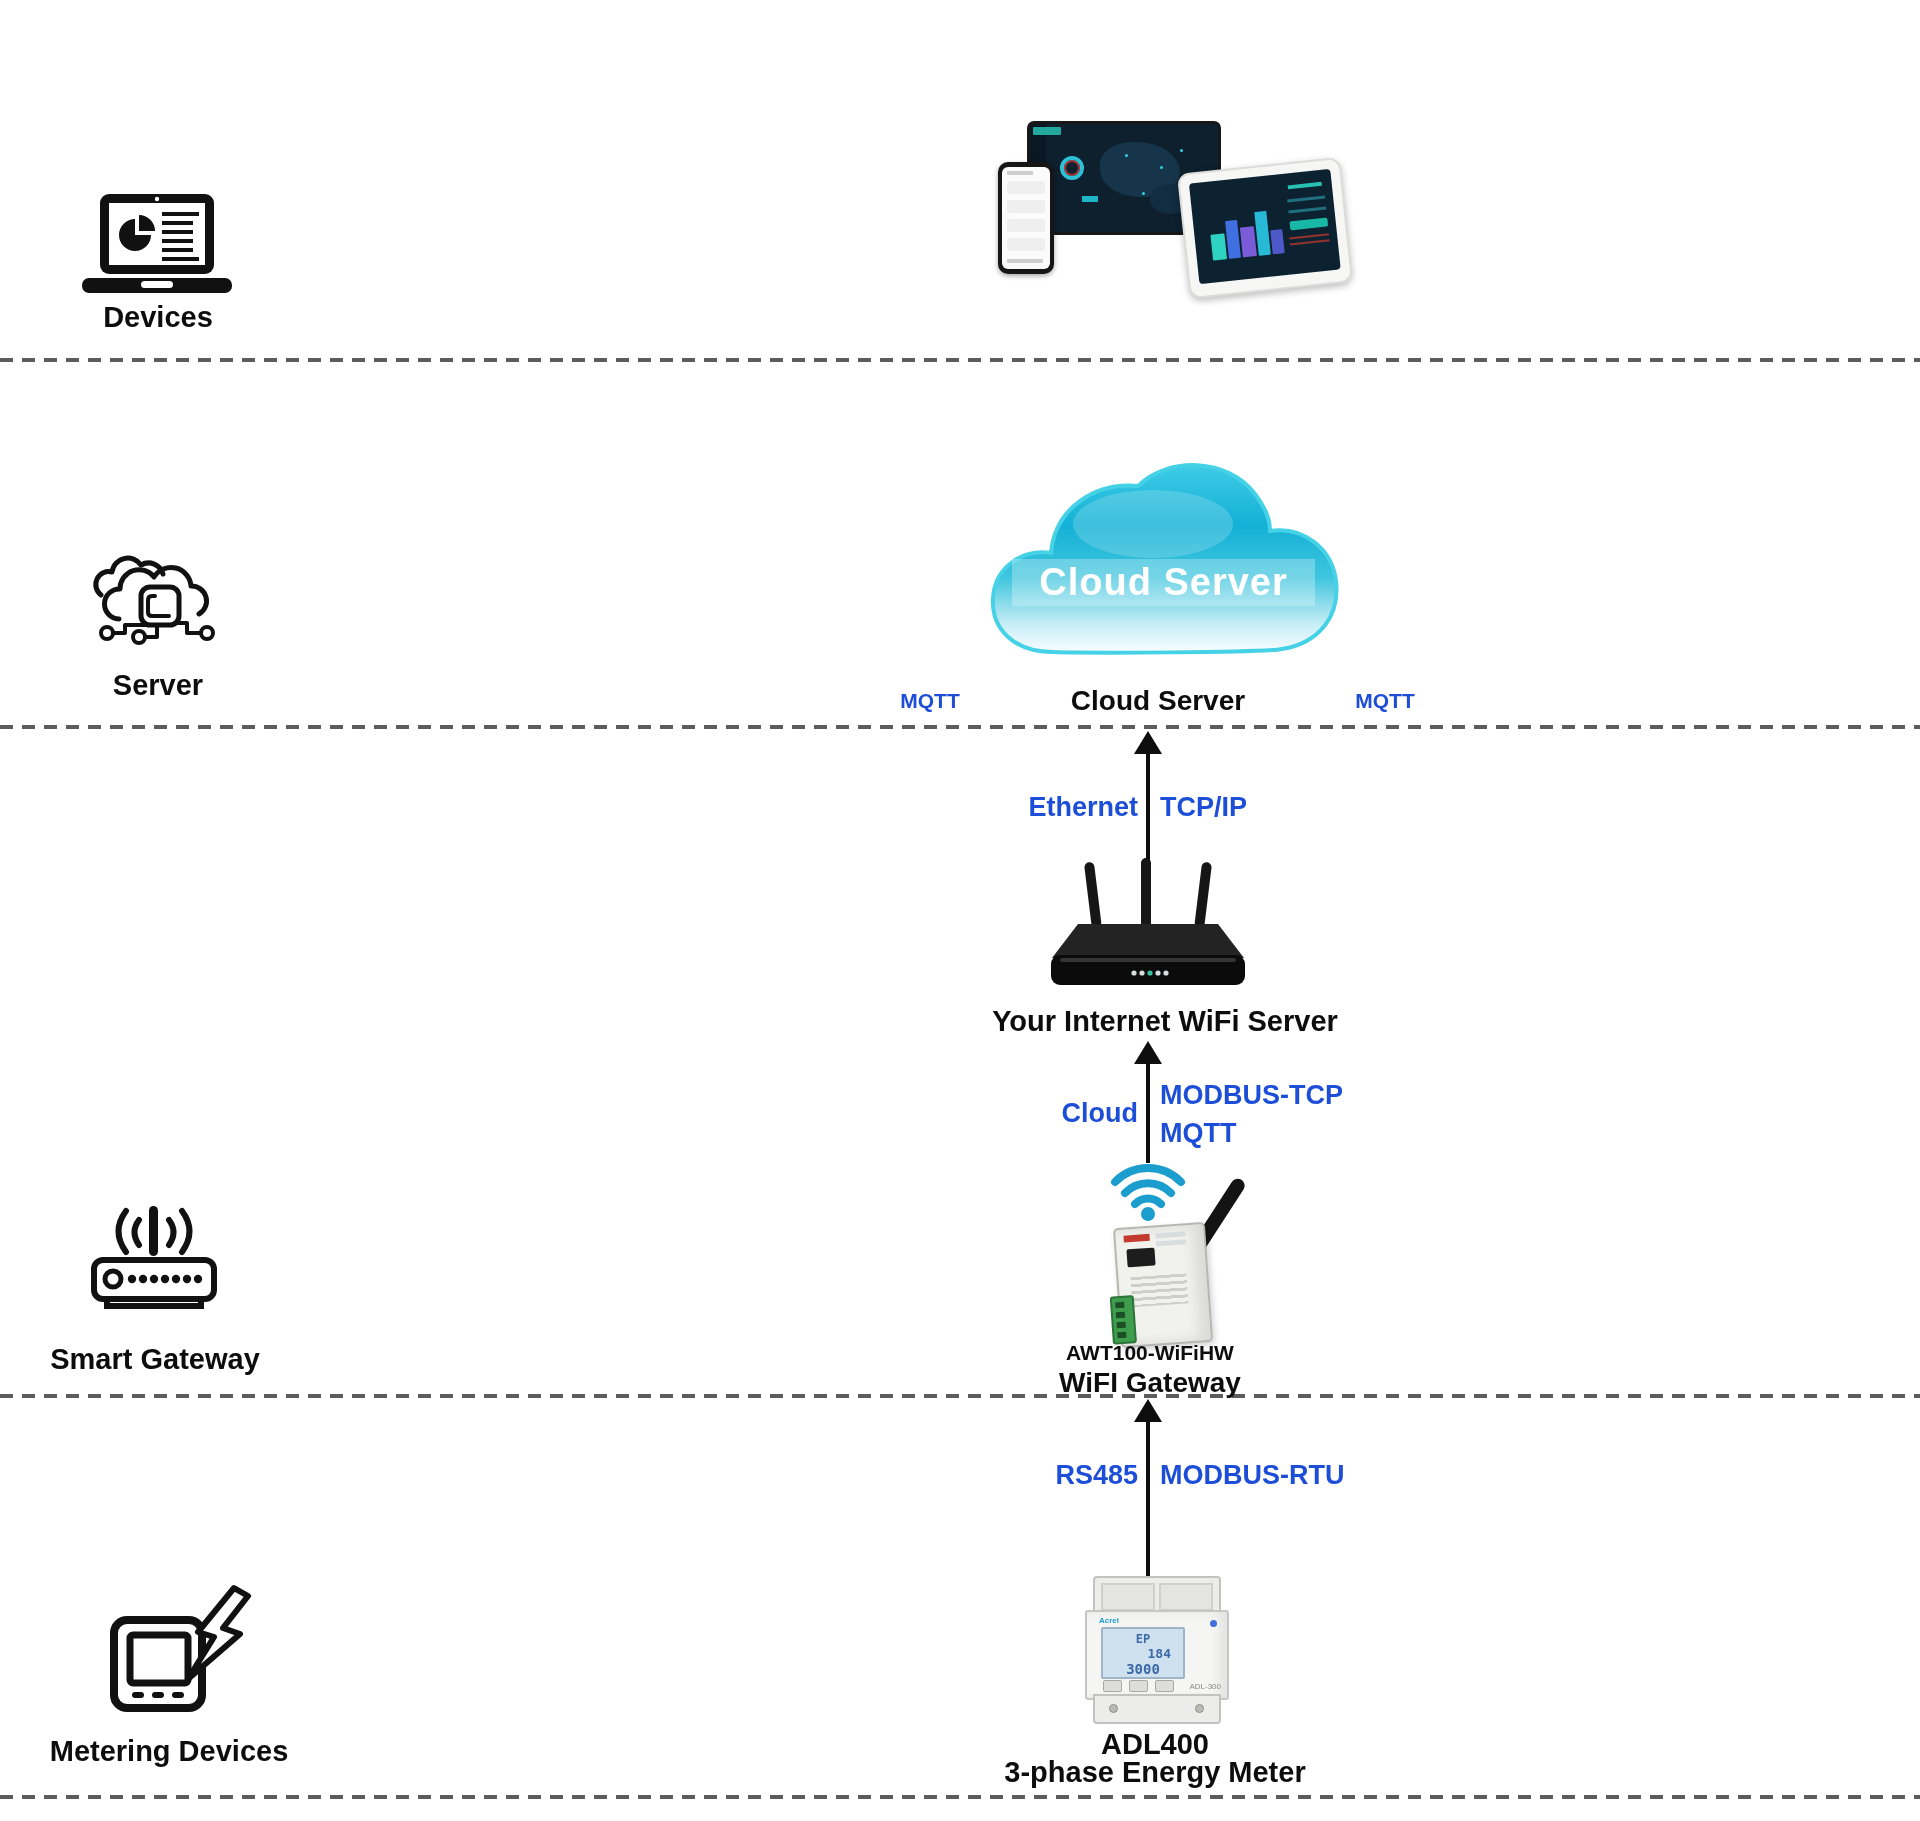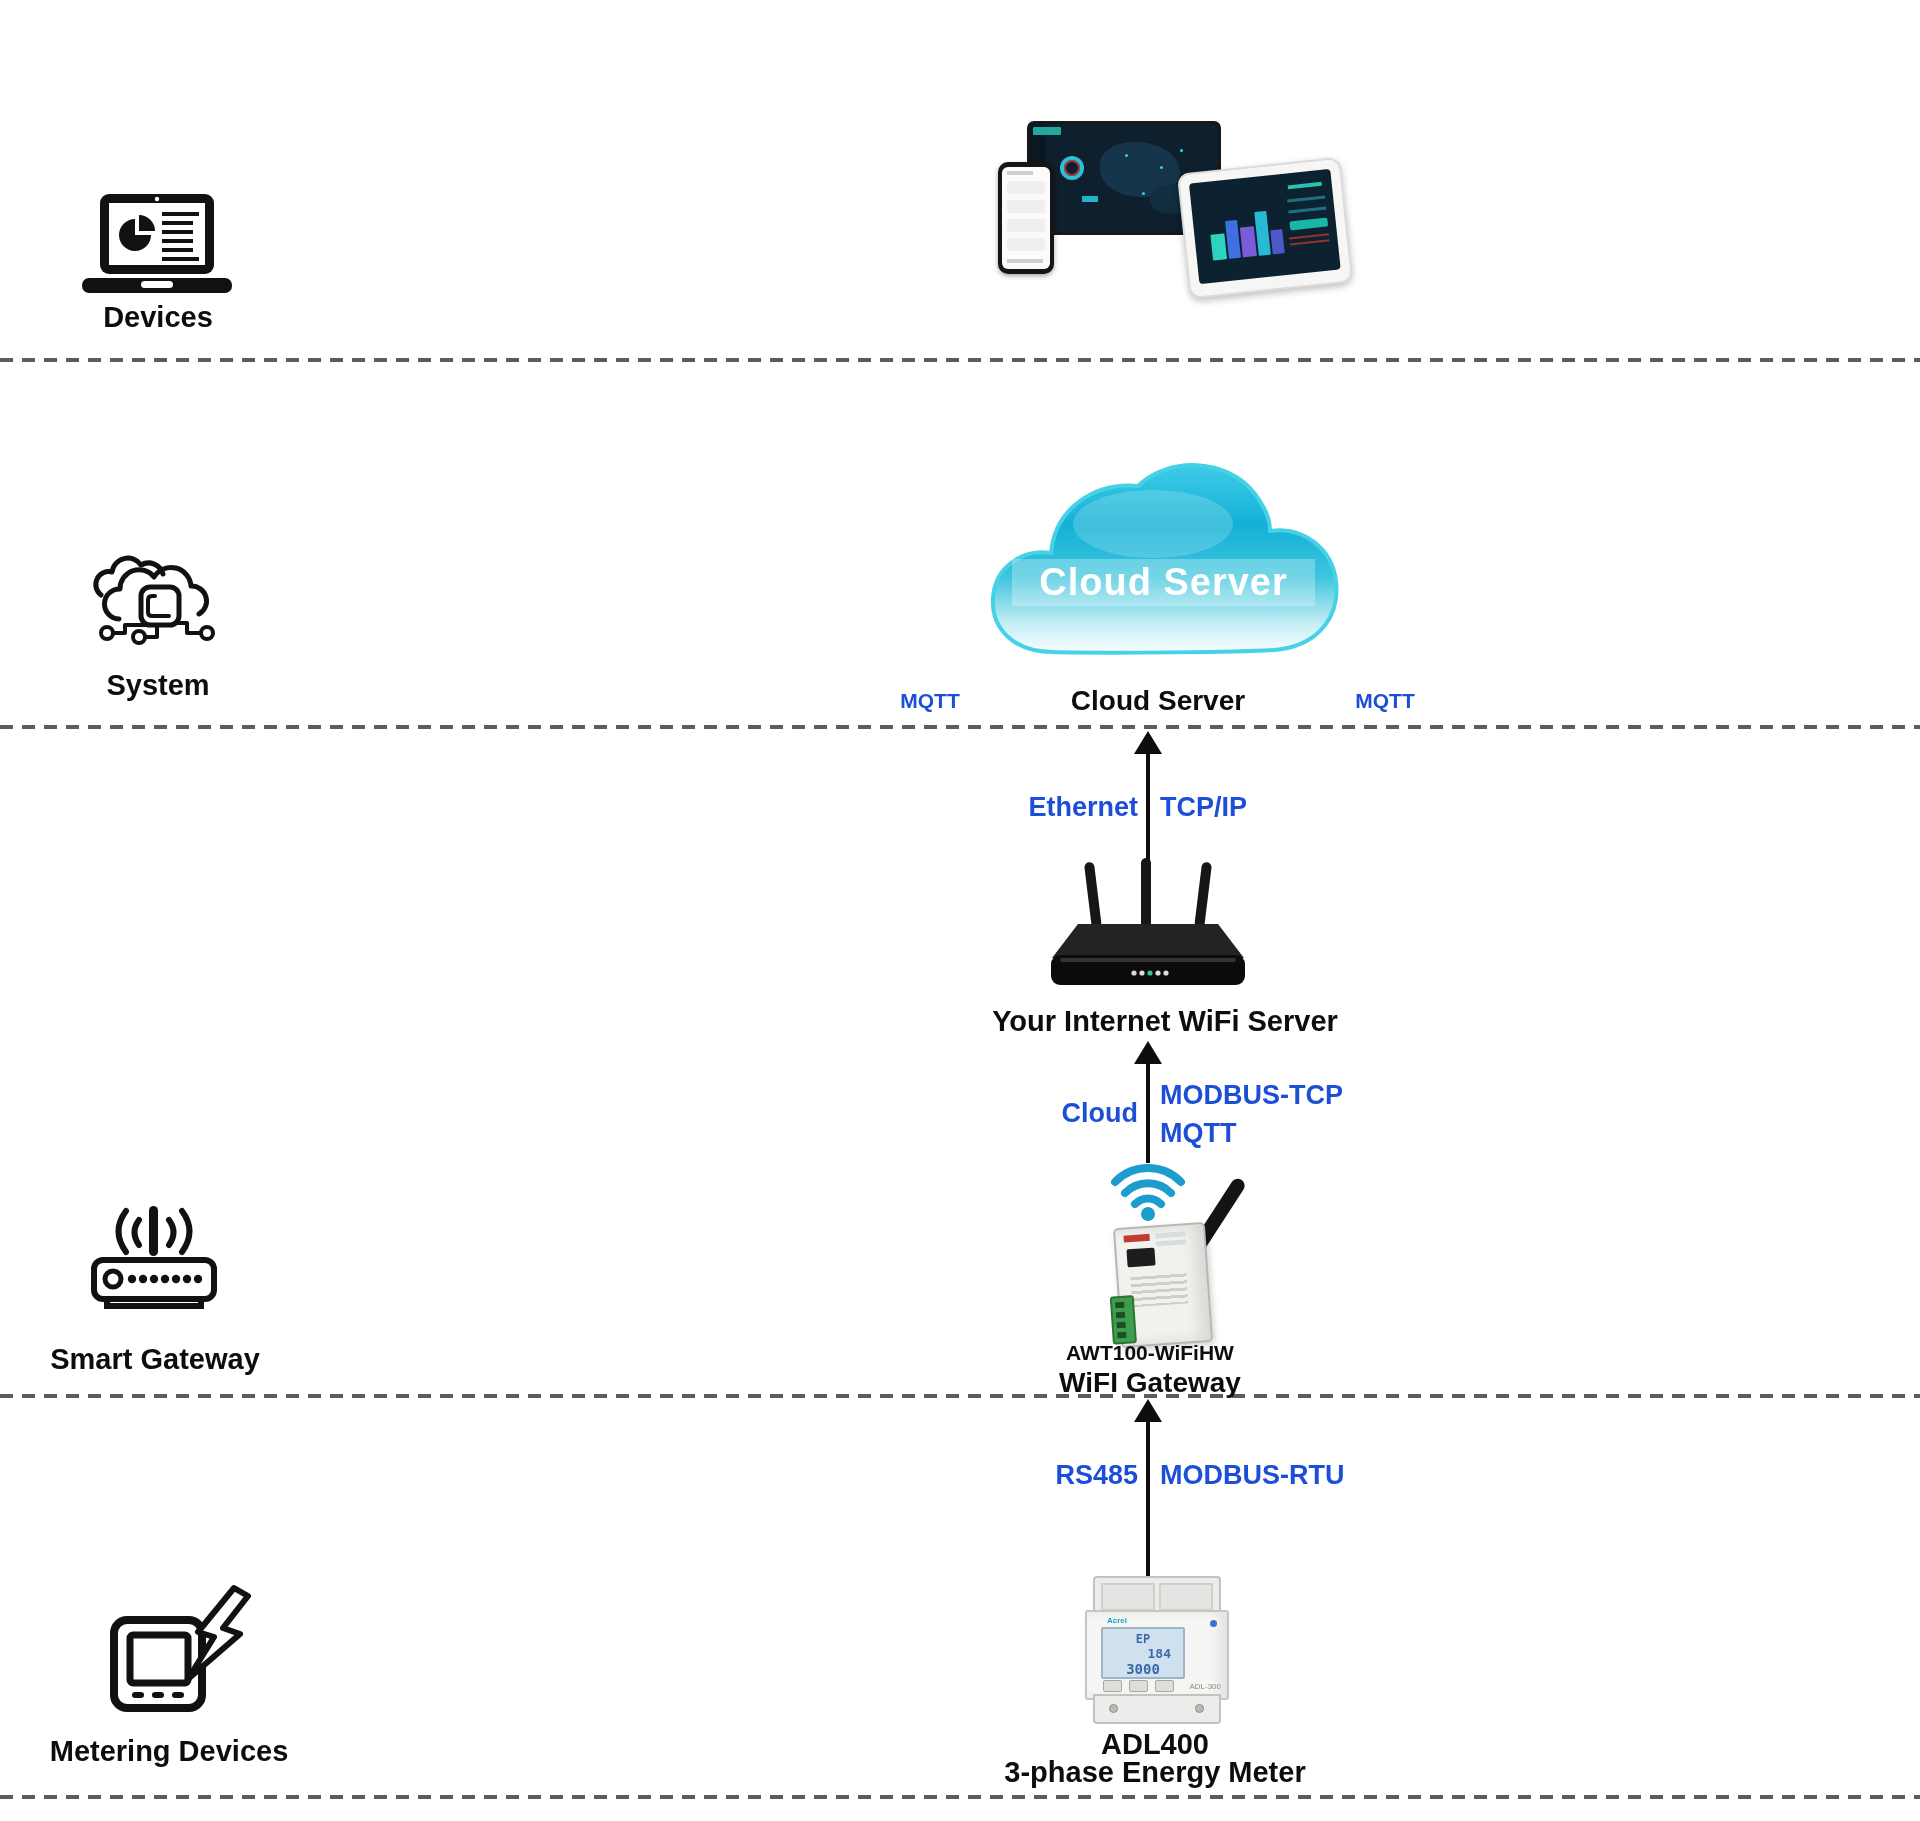--- a/index.html
+++ b/index.html
@@ -64,21 +64,21 @@
   
   .adl-top{position:absolute;left:8px;top:0;width:124px;height:36px;background:#ececea;
       border:2px solid #c2c2be;border-radius:4px 4px 0 0;}
   .adl-slot{position:absolute;top:5px;width:50px;height:24px;border:2px solid #cfcfcb;background:#e4e4e2;}
   .adl-body{position:absolute;left:0;top:34px;width:140px;height:86px;background:#f5f5f3;
       border:2px solid #c6c6c2;border-radius:3px;box-shadow:inset -8px 0 10px rgba(0,0,0,.07);}
   .adl-lcd{position:absolute;left:14px;top:15px;width:80px;height:48px;background:#cfe0ee;
       border:2px solid #9fb4c6;border-radius:2px;color:#3c69a8;
       font-family:"DejaVu Sans Mono",monospace;font-weight:bold;text-align:center;}
   .adl-led{position:absolute;right:10px;top:8px;width:7px;height:7px;border-radius:50%;background:#3f6fd8;}
-  .adl-brand{position:absolute;left:12px;top:4px;font-size:8px;color:#1b9dce;font-weight:bold;margin-left:8px;}
+  .adl-brand{position:absolute;left:12px;top:4px;font-size:8px;color:#1b9dce;font-weight:bold;}
   .adl-btn{position:absolute;top:68px;width:17px;height:10px;background:#dddddb;border:1px solid #a8a8a4;border-radius:2px;}
   .adl-name{position:absolute;right:6px;top:70px;font-size:8px;color:#8a8a86;}
   .adl-bot{position:absolute;left:8px;top:118px;width:124px;height:26px;background:#ececea;
       border:2px solid #c2c2be;border-radius:0 0 4px 4px;}
   .screw{position:absolute;top:8px;width:7px;height:7px;border-radius:50%;background:#b9b9b5;border:1px solid #8e8e8a;}
 </style>
 </head>
 <body>
 
 <div id="canvas">
@@ -158,21 +158,21 @@
       <rect x="56" y="42" width="38" height="38" rx="9" fill="#fff" stroke-width="5"></rect>
       <path d="M70,51 h-3 q-4,0 -4,4 v12 q0,4 4,4 h17" stroke-width="4"></path>
       <path d="M60,80 h-20 v8 h-12" stroke-width="4"></path>
       <circle cx="22" cy="88" r="6" fill="#fff" stroke-width="4"></circle>
       <path d="M72,80 v12 h-12" stroke-width="4"></path>
       <circle cx="54" cy="92" r="6" fill="#fff" stroke-width="4"></circle>
       <path d="M90,78 h12 v10 h14" stroke-width="4"></path>
       <circle cx="122" cy="88" r="6" fill="#fff" stroke-width="4"></circle>
     </svg>
   </div>
-  <div class="label" style="left:58px;top:670px;width:200px">System</div>
+  <div class="label" style="left:58px;top:670px;width:200px">Server</div>
 
   <div class="abs" style="left:983px;top:446px;width:362px;height:258px">
     <svg width="362" height="258" viewBox="0 0 362 258">
       <defs>
         <linearGradient id="cg" x1="0" y1="0" x2="0" y2="1">
           <stop offset="0" stop-color="#3ecbe6"></stop>
           <stop offset="0.32" stop-color="#14b1d6"></stop>
           <stop offset="0.6" stop-color="#3fc5de"></stop>
           <stop offset="0.85" stop-color="#c8eef6"></stop>
           <stop offset="1" stop-color="#f8fdfe"></stop>

